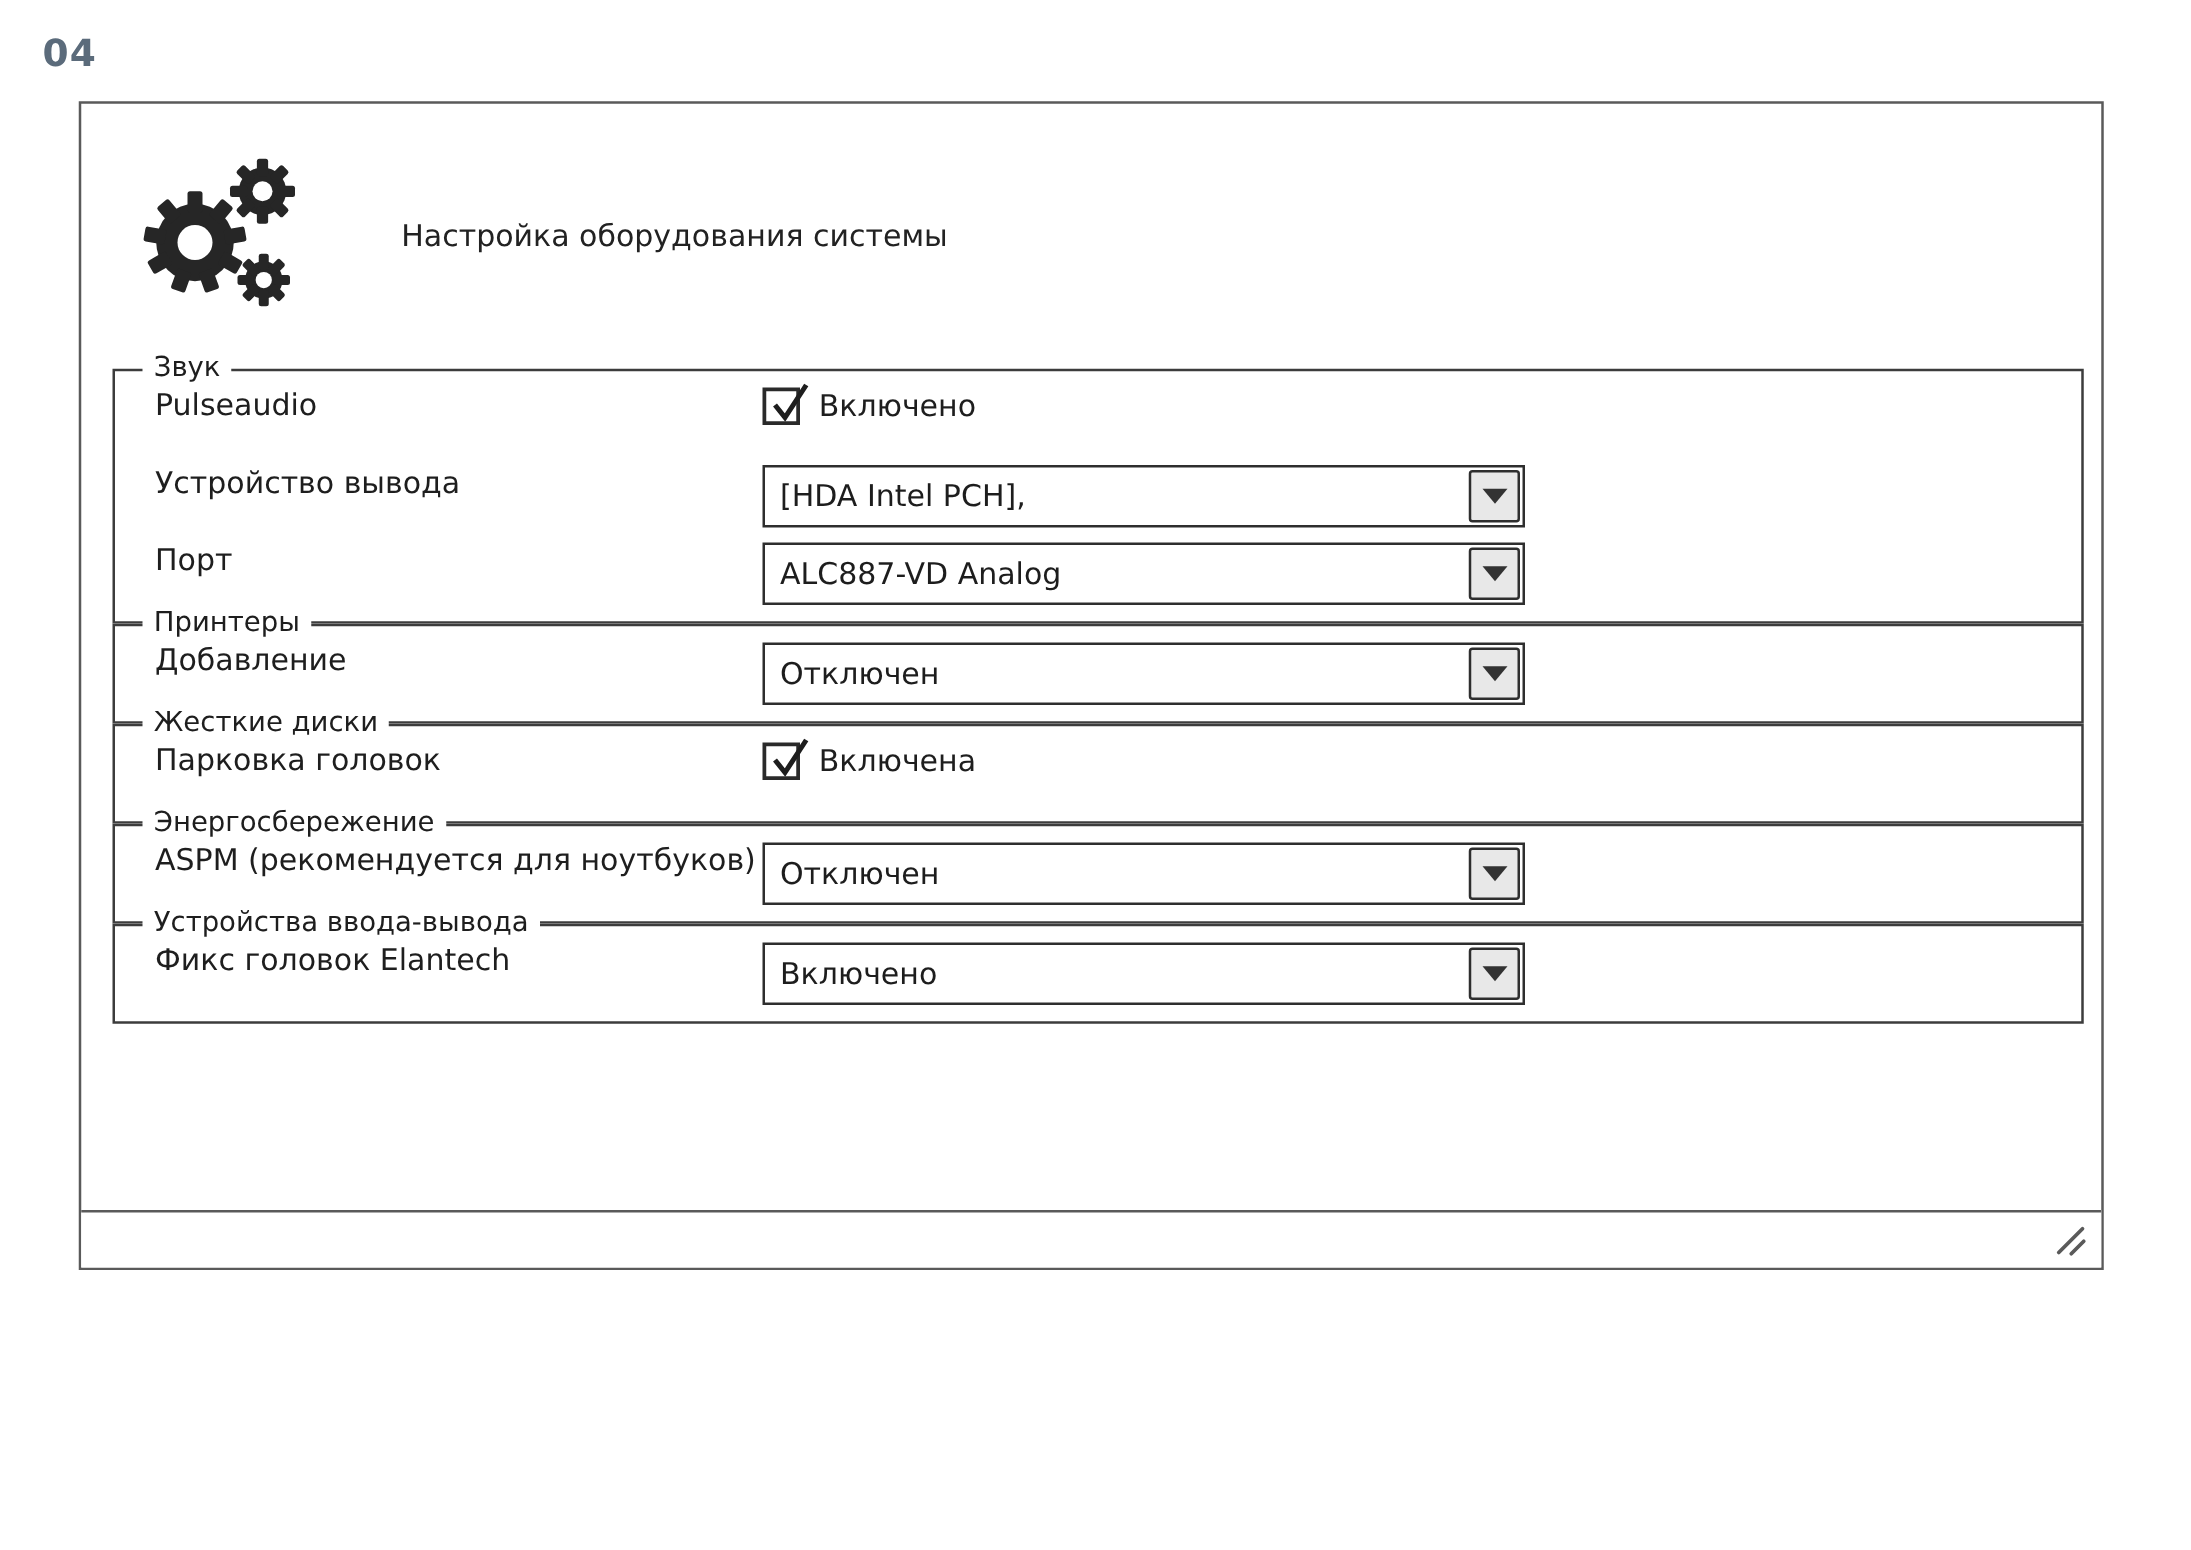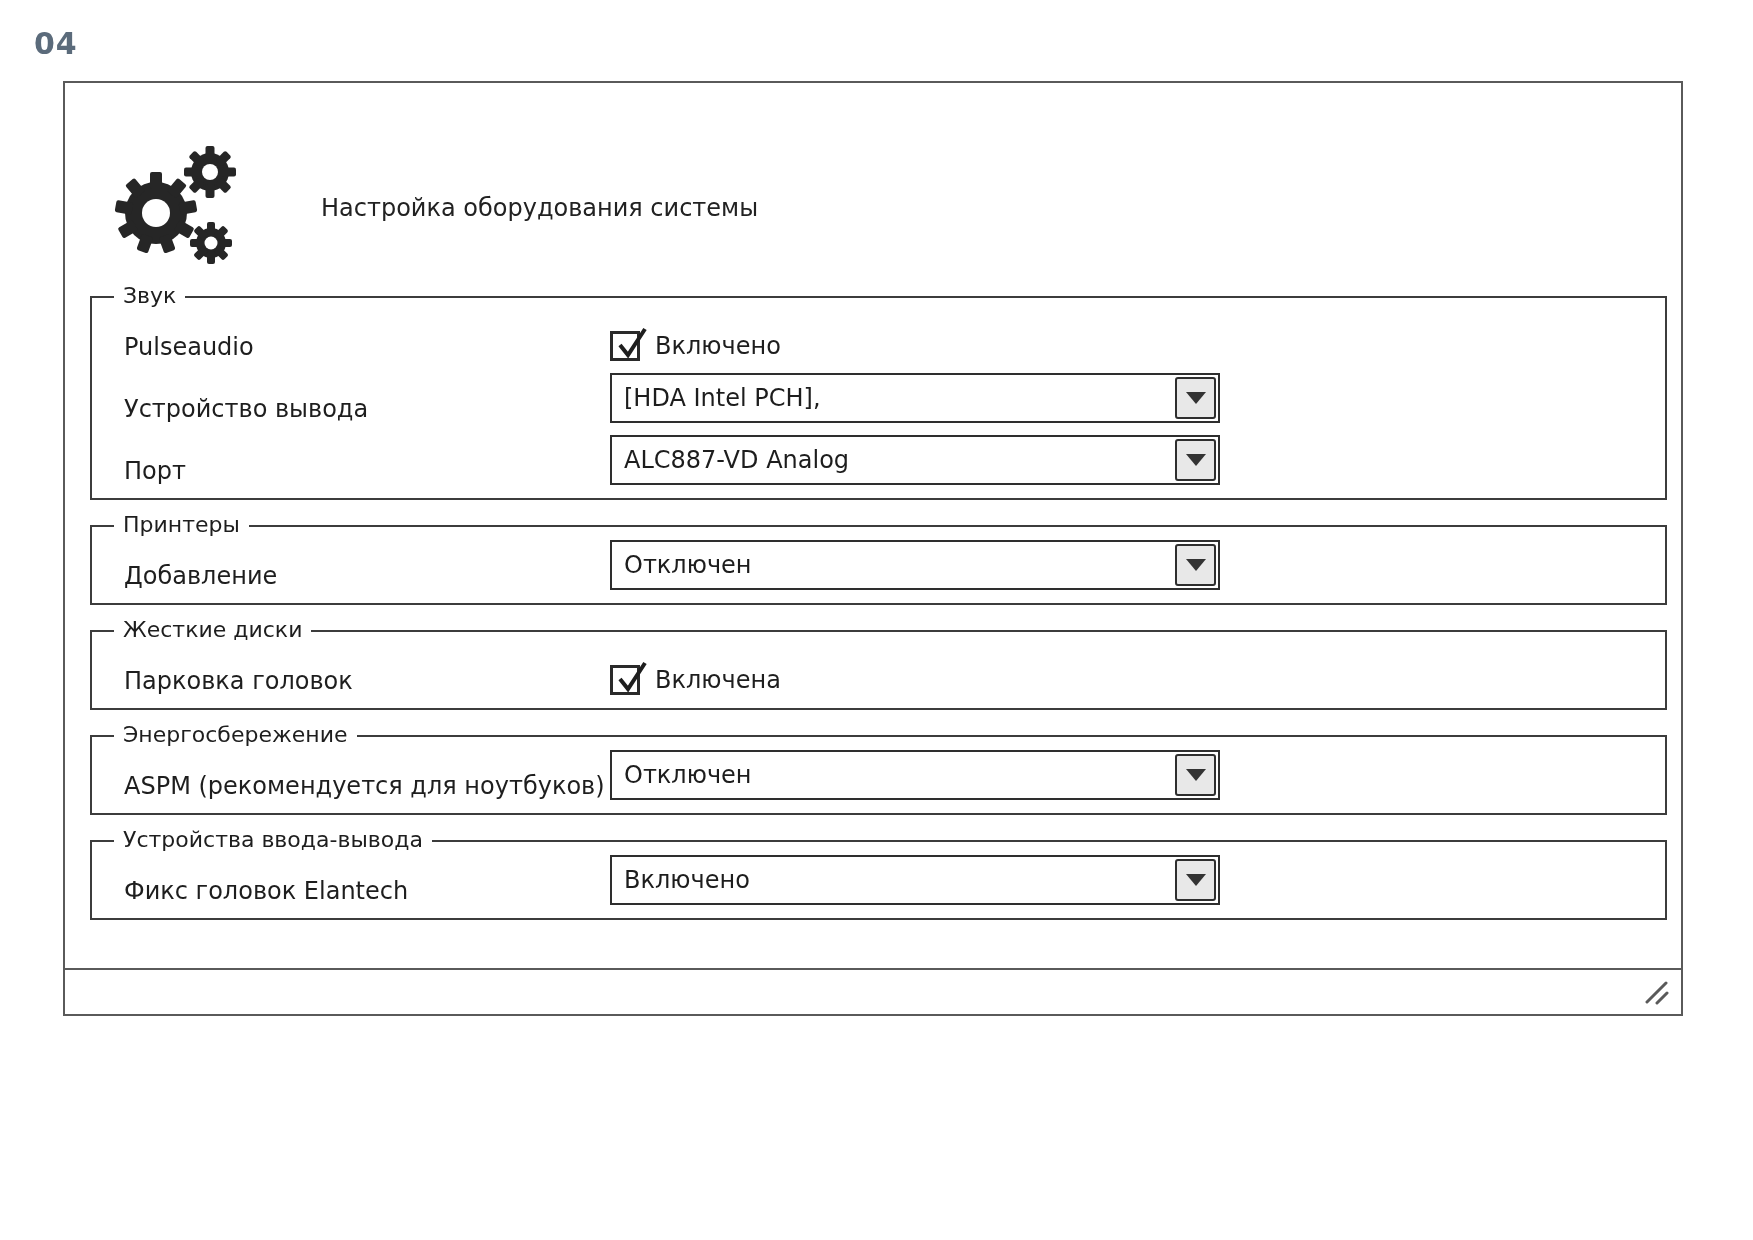--- a/index.html
+++ b/index.html
@@ -40,39 +40,38 @@
   }
   .win-btn.min { right: 62px; }
   .win-btn.close { right: 6px; }
   .min-dash { width: 23px; height: 7px; background: #4f4f4f; border-radius: 2px; }
   .x-icon { position: relative; width: 22px; height: 22px; }
   .x-icon i { position: absolute; left: -1px; top: 9px; width: 24px; height: 4px; background: #4f4f4f; border-radius: 2px; }
   .x-icon i.b1 { transform: rotate(45deg); }
   .x-icon i.b2 { transform: rotate(-45deg); }
 
   
-  .hero { height: 176px; display: flex; align-items: center; margin-top: 37px; }
+  .hero { height: 212px; display: flex; align-items: center; }
   .gears { margin-left: 42px; flex: 0 0 auto; }
   .caption { margin-left: 74px; font-size: 24px; color: #222; }
 
   
   .groups { padding: 0 14px 0 25px; }
   .group {
     position: relative;
     border: 2px solid #3c3c3c;
-    margin-bottom: 25px;
     background: #fff;
   }
   .legend {
     position: absolute; top: -15px; left: 22px;
     background: #ffffff; padding: 0 9px;
     font-size: 22px; color: #1e1e1e;
   }
   .group-body { padding: 13px 0; }
-  .row { display: flex; align-items: flex-end; min-height: 50px; margin-bottom: 12px; }
+  .row { display: flex; align-items: flex-start; min-height: 50px; margin-bottom: 12px; }
   .row:last-child { margin-bottom: 0; }
   .row-label {
     margin-left: 32px; width: 486px;
     font-size: 24px; color: #1e1e1e; white-space: nowrap;
   }
   .row-control { flex: 0 0 auto; display: flex; align-items: center; }
 
   
   .dropdown {
     position: relative; width: 610px; height: 50px;

